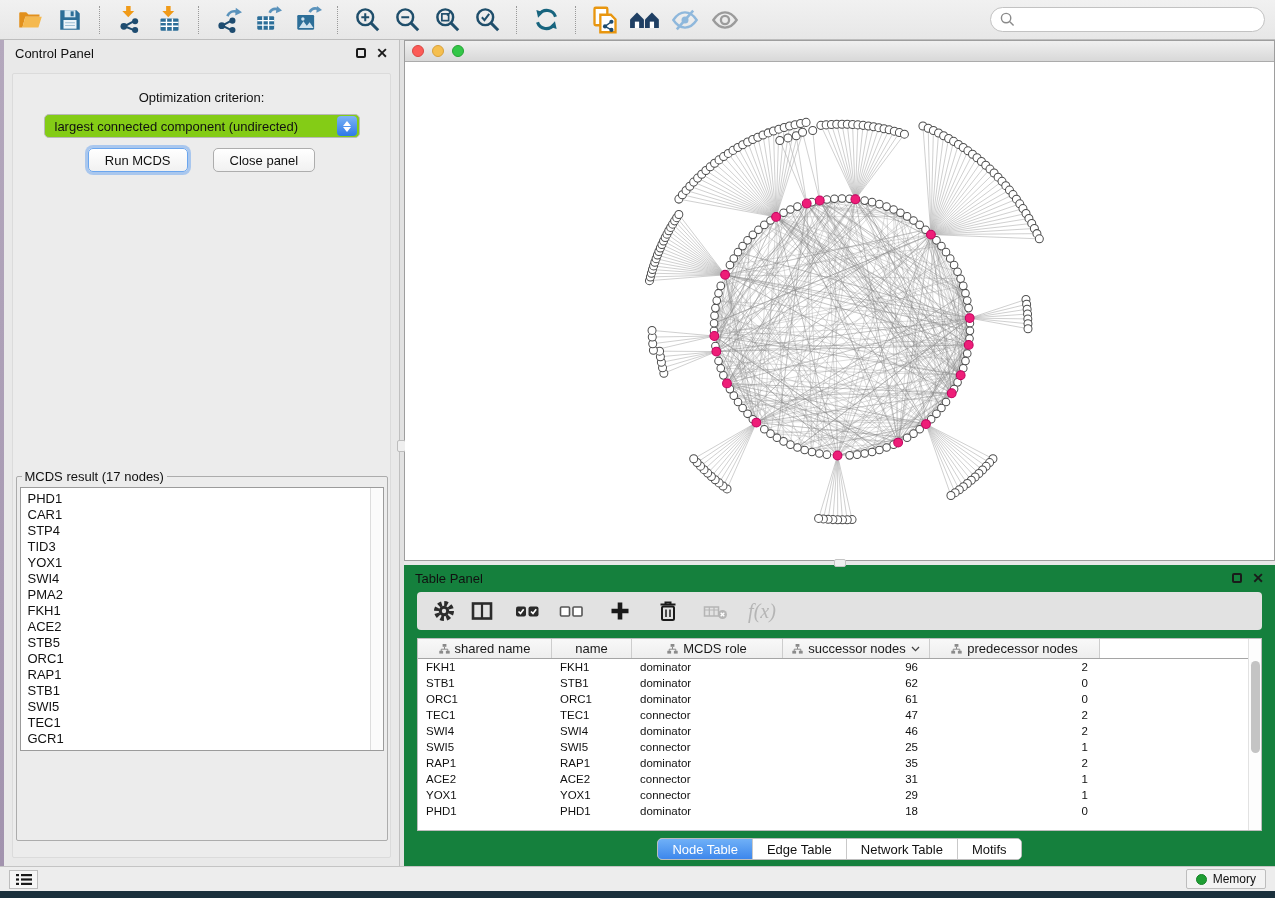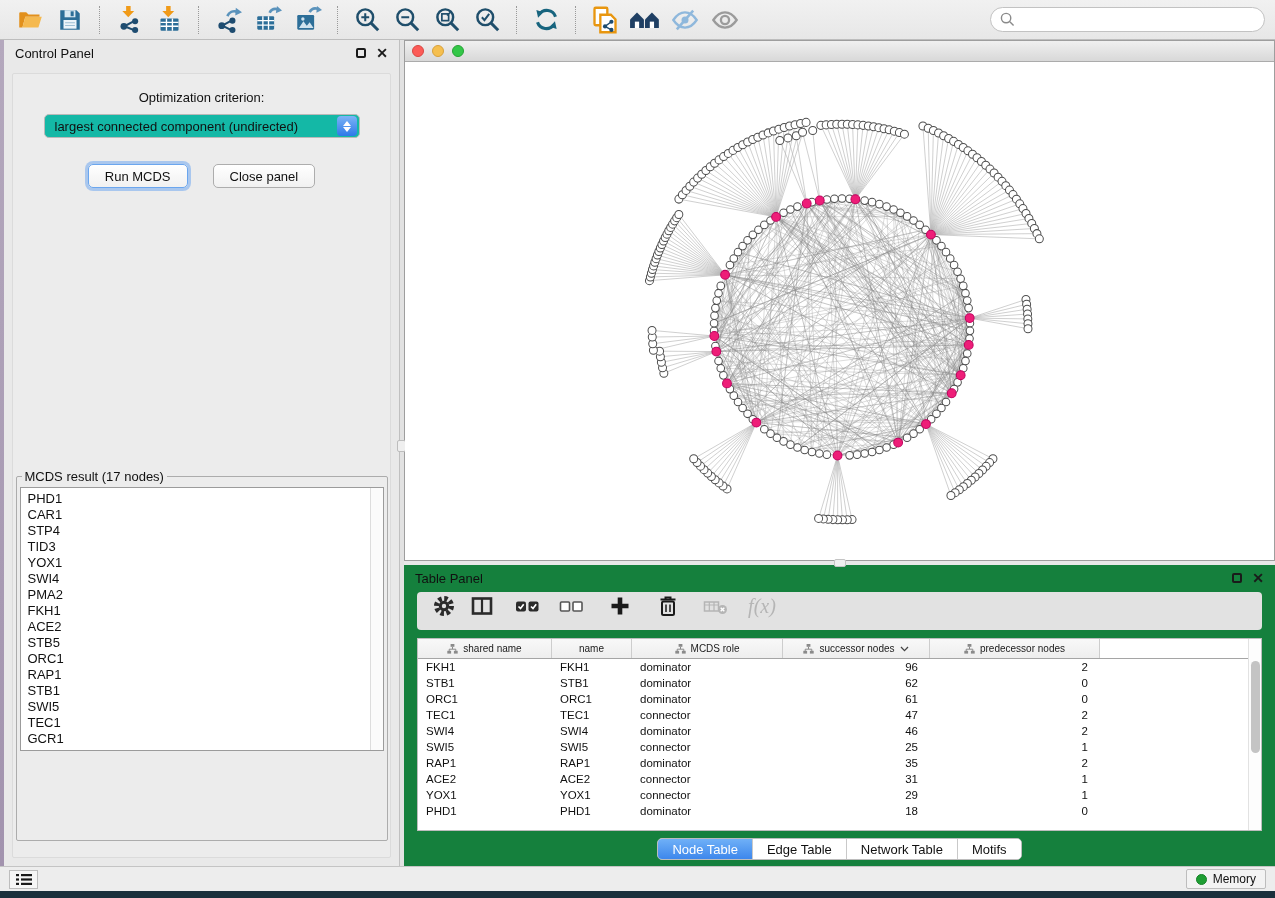--- a/index.html
+++ b/index.html
@@ -23,27 +23,27 @@
   .win-btns{margin-left:auto;display:flex;align-items:center;gap:10px}
   .float-ic{width:10px;height:10px;border:2px solid #1a1a1a;border-radius:2px;cursor:pointer}
   .close-ic{font-weight:bold;font-size:14px;color:#1a1a1a;cursor:pointer;line-height:10px}
   .seg{display:flex;border:1px solid #BCBCBC;border-radius:5px;background:#fff;overflow:hidden;height:22px}
   .seg-btn{border:none;background:#fff;font-size:13px;padding:0 14px;border-right:1px solid #C9C9C9;color:#111;cursor:pointer;font-family:"Liberation Sans",sans-serif}
   .seg-btn:last-child{border-right:none}
   .seg-btn.active{background:linear-gradient(#6FB0F7,#3D87EC);color:#fff}
   .cp-tabs{margin:2px auto 0}
   .cp-body{flex:1;margin:7px 8px 8px;background:#ECECEC;border:1px solid #DBDBDB;border-radius:2px;display:flex;flex-direction:column;align-items:center;padding:16px 12px 16px;min-height:0}
   .opt-label{font-size:13px;color:#111}
-  .select-box{margin-top:9px;width:316px;height:24px;background:#14b8a6;border:1px solid #B9B9B9;border-radius:5px;display:flex;align-items:center;overflow:hidden;cursor:pointer}
+  .select-box{margin-top:9px;width:316px;height:24px;background:#84cc16;border:1px solid #B9B9B9;border-radius:5px;display:flex;align-items:center;overflow:hidden;cursor:pointer}
   .select-box .sel-txt{flex:1;font-size:13px;padding-left:10px;color:#111;white-space:nowrap}
   .stepper{width:20px;height:20px;margin-right:2px;border-radius:4px;background:linear-gradient(#7CB4F6,#2E79E8);display:flex;flex-direction:column;align-items:center;justify-content:center;gap:1px}
   .stepper i{width:0;height:0;border-left:4px solid transparent;border-right:4px solid transparent}
   .stepper .up{border-bottom:5px solid #fff}
   .stepper .dn{border-top:5px solid #fff}
-  .btn-row{margin-top:26px;display:flex;gap:25px}
+  .btn-row{margin-top:10px;display:flex;gap:25px}
   .mac-btn{height:24px;padding:0 16px;background:linear-gradient(#FFFFFF,#F1F1F1);border:1px solid #ADADAD;border-radius:5px;font-size:13px;color:#111;cursor:pointer;font-family:"Liberation Sans",sans-serif}
   .mac-btn.focused{border-color:#6BA6EE;box-shadow:0 0 0 3px rgba(115,170,240,.55)}
   .mcds-fieldset{margin-top:auto;width:372px;height:372px;border:1px solid #ACACAC;border-radius:2px;padding:3px;display:flex}
   .mcds-fieldset legend{font-size:13px;color:#111;padding:0 3px;margin-left:2px}
   .list-box{flex:1;background:#fff;border:1px solid #9B9B9B;display:flex;min-height:0}
   .list-items{flex:1;padding:3px 7px;font-size:13px;line-height:16px;color:#111;overflow:hidden}
   .mcds-item{white-space:nowrap}
   .list-scroll{width:13px;flex:none;background:#FBFBFB;border-left:1px solid #DDD}
 
   
@@ -59,27 +59,27 @@
   .tl.yellow{background:#F5BF4F;border:1px solid #D8A13C}
   .tl.green{background:#33C748;border:1px solid #26A335}
   .net-title{position:absolute;left:0;right:0;text-align:center;font-size:12px;color:#222;pointer-events:none}
   .net-canvas{flex:1;position:relative;background:#fff}
   .net-canvas svg{position:absolute;inset:0}
   .h-split{height:4px;flex:none;background:#E8E8E8;position:relative;cursor:row-resize}
   .h-split .grip{position:absolute;left:430px;top:-2px;width:12px;height:8px;background:#EFEFEF;border:1px solid #C4C4C4;border-radius:2px}
 
   
   .table-panel{flex:1;display:flex;flex-direction:column;background:#15803d;min-height:0}
-  .tp-toolbar{height:38px;flex:none;margin:1px 13px 0;background:#E2E2E2;border-radius:4px;display:flex;padding:0 12px;gap:8px}
+  .tp-toolbar{height:38px;flex:none;margin:1px 13px 0;background:#E2E2E2;border-radius:4px;display:flex;align-items:center;padding:0 12px;gap:8px}
   .tp-ic{width:30px;height:28px;display:flex;align-items:center;justify-content:center;cursor:pointer}
   .tp-ic.disabled{cursor:default}
   .fx-txt{font-family:"Liberation Serif",serif;font-style:italic;font-size:20px;color:#B5B5B5}
   .tableview{margin:8px 13px 0;flex:1;background:#fff;border:1px solid #BDBDBD;display:flex;min-height:0}
   .tv-main{flex:1;display:flex;flex-direction:column;min-width:0}
-  .thead{display:flex;height:20px;flex:none;background:linear-gradient(#F8F8F8,#EEEEEE);border-bottom:1px solid #A5A5A5;font-size:10px;color:#1a1a1a}
+  .thead{display:flex;height:20px;flex:none;background:linear-gradient(#F8F8F8,#EEEEEE);border-bottom:1px solid #A5A5A5;font-size:13px;color:#1a1a1a}
   .th{display:flex;align-items:center;justify-content:center;gap:5px;border-right:1px solid #CDCDCD;flex:none;cursor:pointer;overflow:hidden}
   .th .hdr-ic{display:flex;align-items:center}
   .th-fill{flex:1;background:#fff}
   .tbody{flex:1;overflow:hidden}
   .trow{display:flex;height:16px;align-items:center;font-size:11.5px;color:#111;cursor:default}
   .td{flex:none;padding-left:8px;white-space:nowrap;overflow:hidden}
   .td.num{text-align:right;padding-right:12px;padding-left:0}
   .tv-scroll{width:13px;flex:none;background:#FDFDFD;border-left:1px solid #E2E2E2;position:relative}
   .tv-thumb{position:absolute;left:2px;width:9px;top:22px;height:92px;background:#C4C4C4;border-radius:5px;cursor:pointer}
   .tp-tabs{margin:7px auto 6px}

